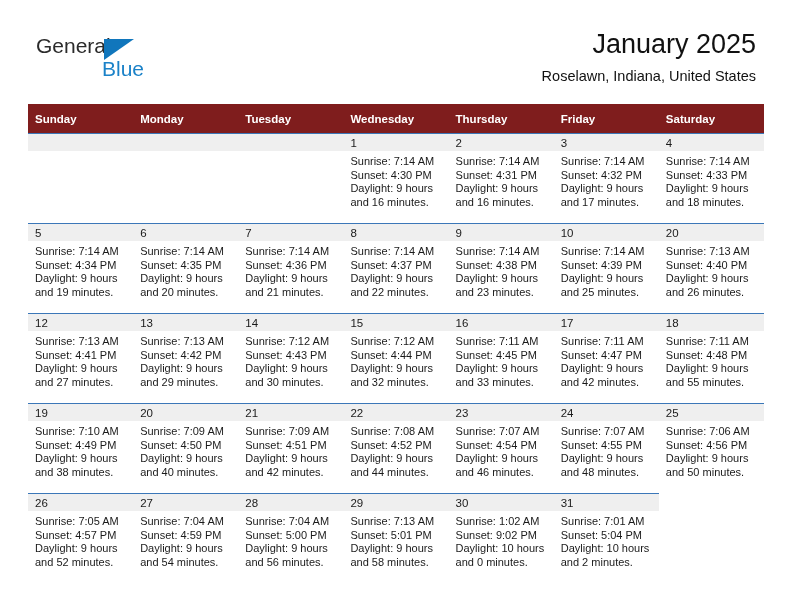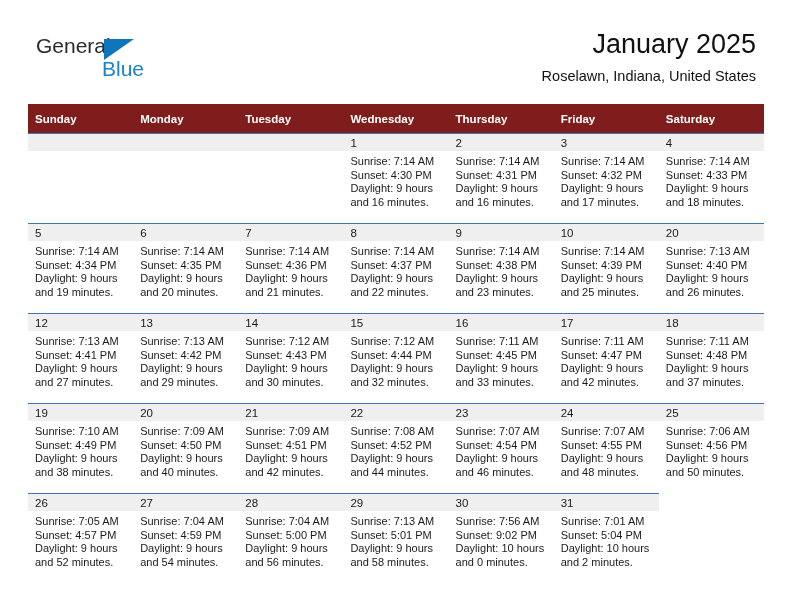--- a/index.html
+++ b/index.html
@@ -349,21 +349,21 @@
               <div>Daylight: 9 hours</div>
               <div>and 42 minutes.</div>
             </div>
           </td>
           <td>
             <div class="daynum-band">18</div>
             <div class="cell-body">
               <div>Sunrise: 7:11 AM</div>
               <div>Sunset: 4:48 PM</div>
               <div>Daylight: 9 hours</div>
-              <div>and 37 minutes.</div>
+              <div>and 55 minutes.</div>
             </div>
           </td>
         </tr>
         <tr class="week-row">
           <td>
             <div class="daynum-band">19</div>
             <div class="cell-body">
               <div>Sunrise: 7:10 AM</div>
               <div>Sunset: 4:49 PM</div>
               <div>Daylight: 9 hours</div>
@@ -458,21 +458,21 @@
             <div class="cell-body">
               <div>Sunrise: 7:13 AM</div>
               <div>Sunset: 5:01 PM</div>
               <div>Daylight: 9 hours</div>
               <div>and 58 minutes.</div>
             </div>
           </td>
           <td>
             <div class="daynum-band">30</div>
             <div class="cell-body">
-              <div>Sunrise: 7:56 AM</div>
+              <div>Sunrise: 1:02 AM</div>
               <div>Sunset: 9:02 PM</div>
               <div>Daylight: 10 hours</div>
               <div>and 0 minutes.</div>
             </div>
           </td>
           <td>
             <div class="daynum-band">31</div>
             <div class="cell-body">
               <div>Sunrise: 7:01 AM</div>
               <div>Sunset: 5:04 PM</div>

